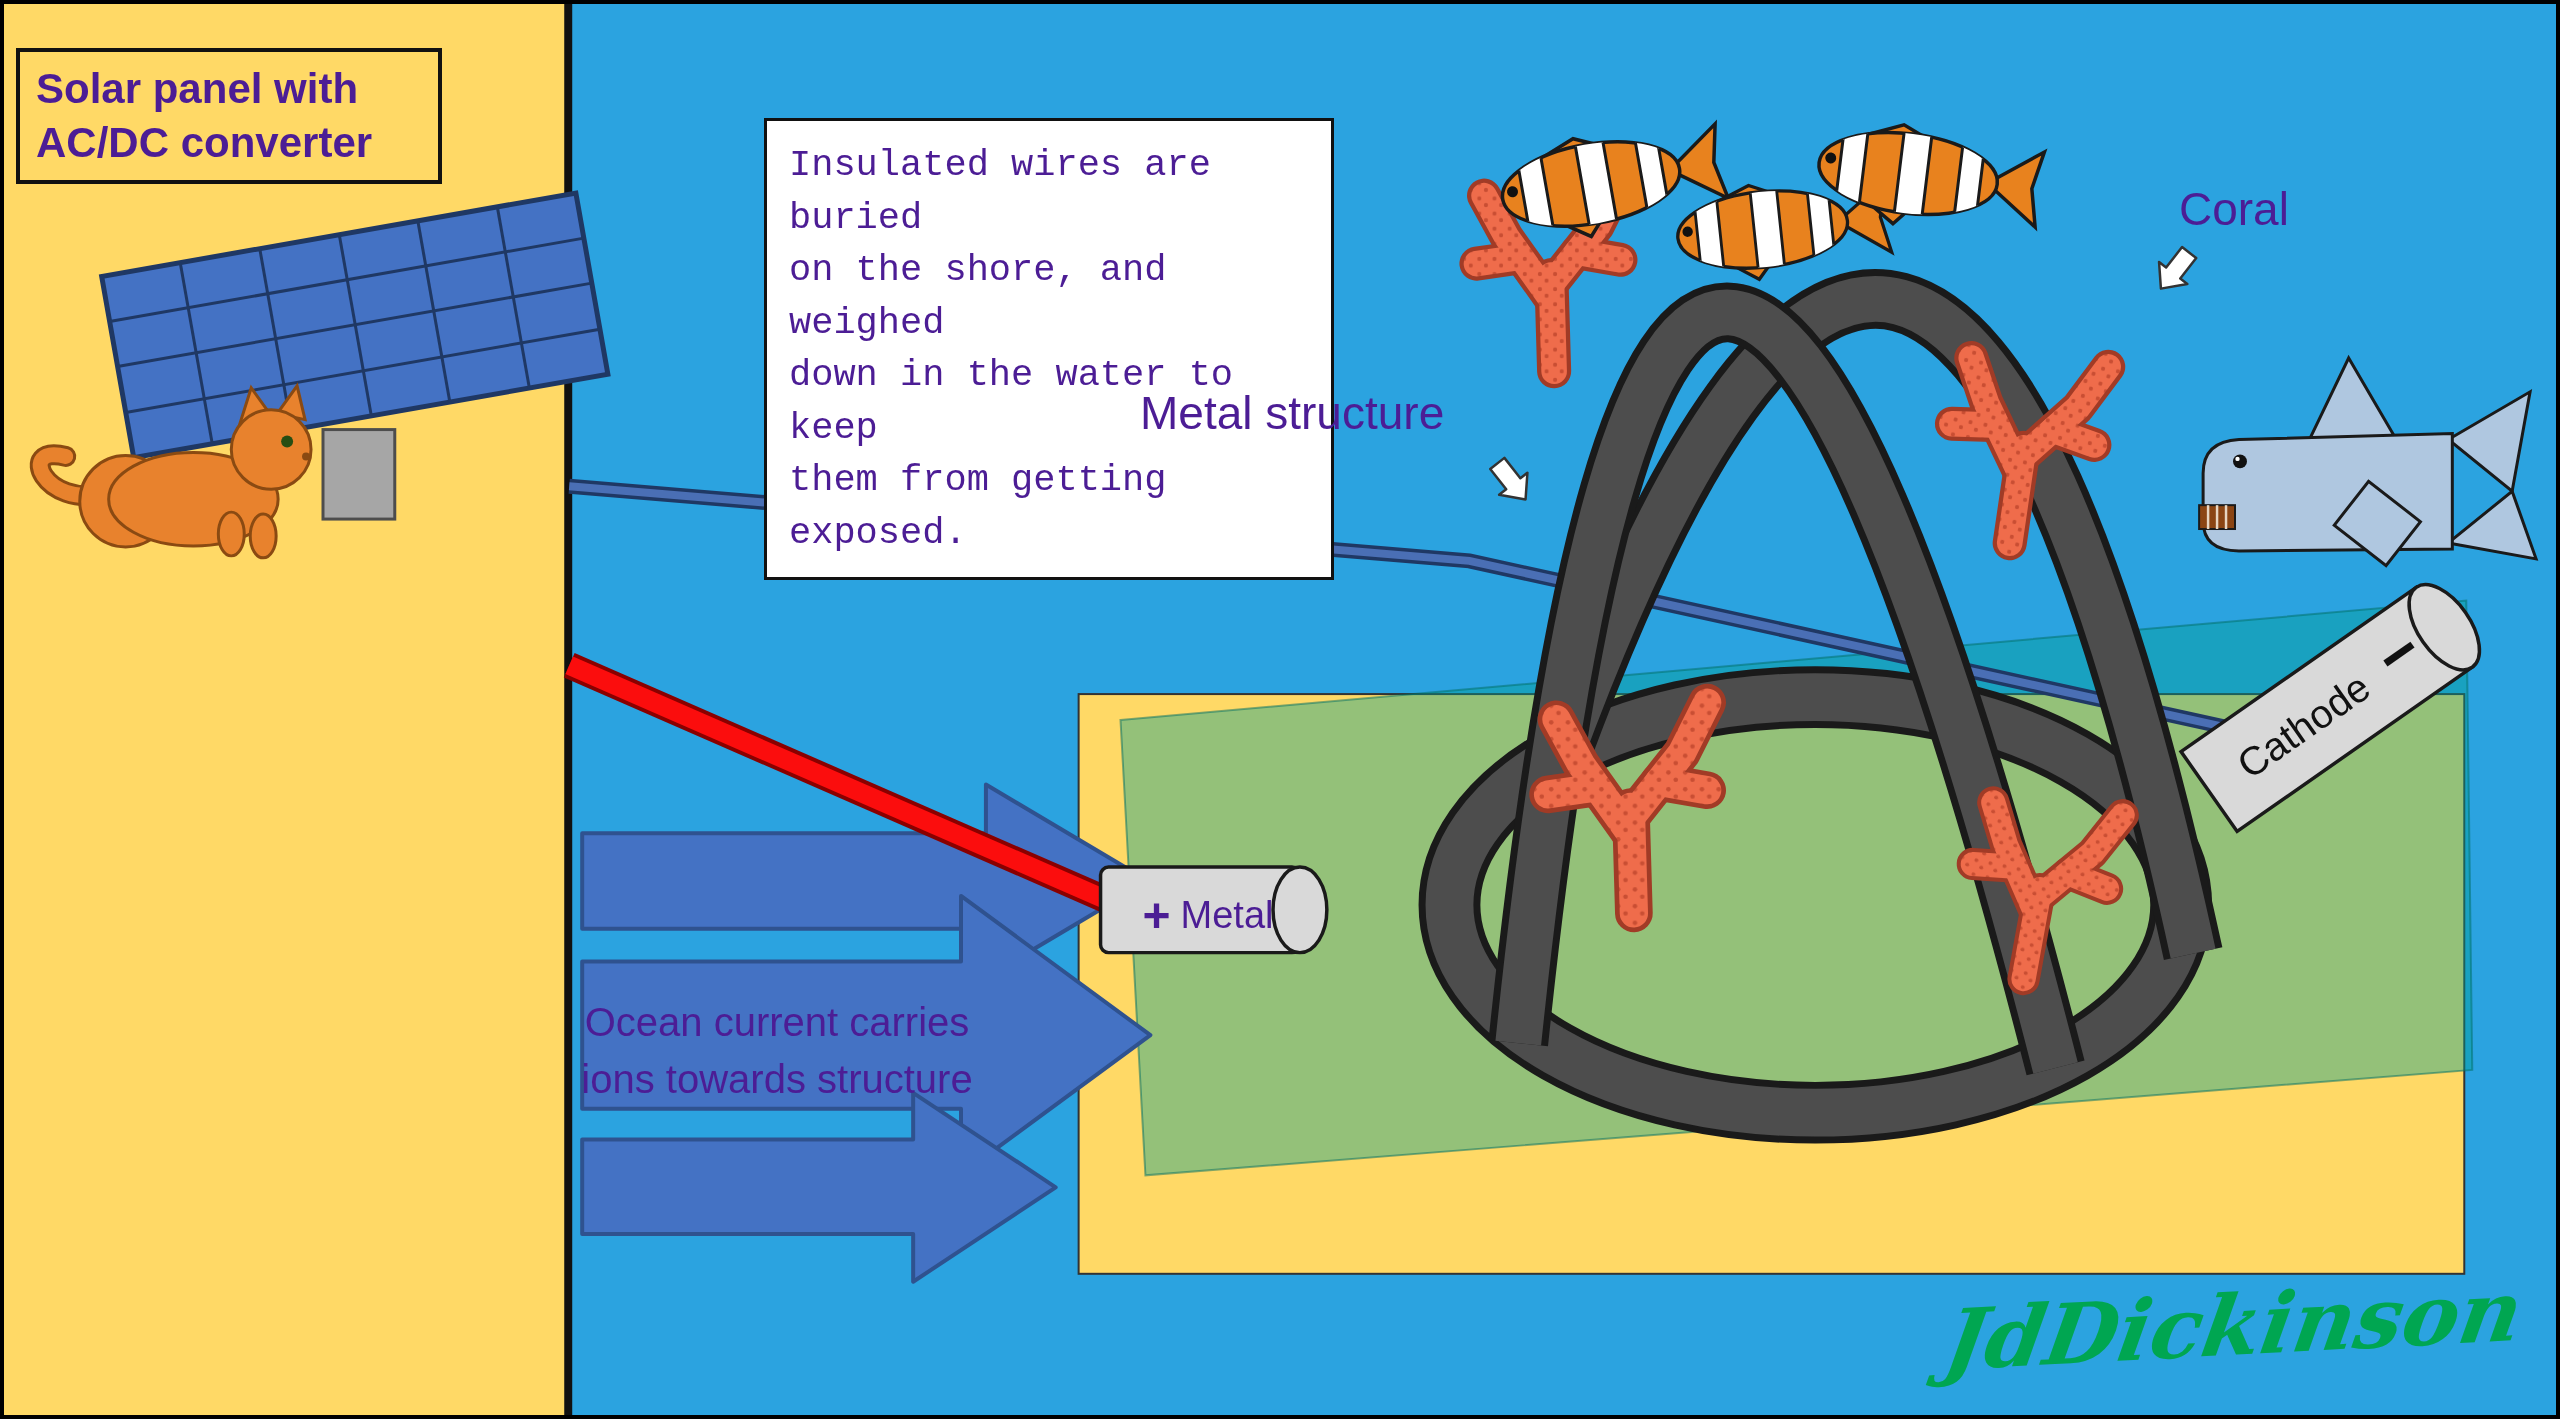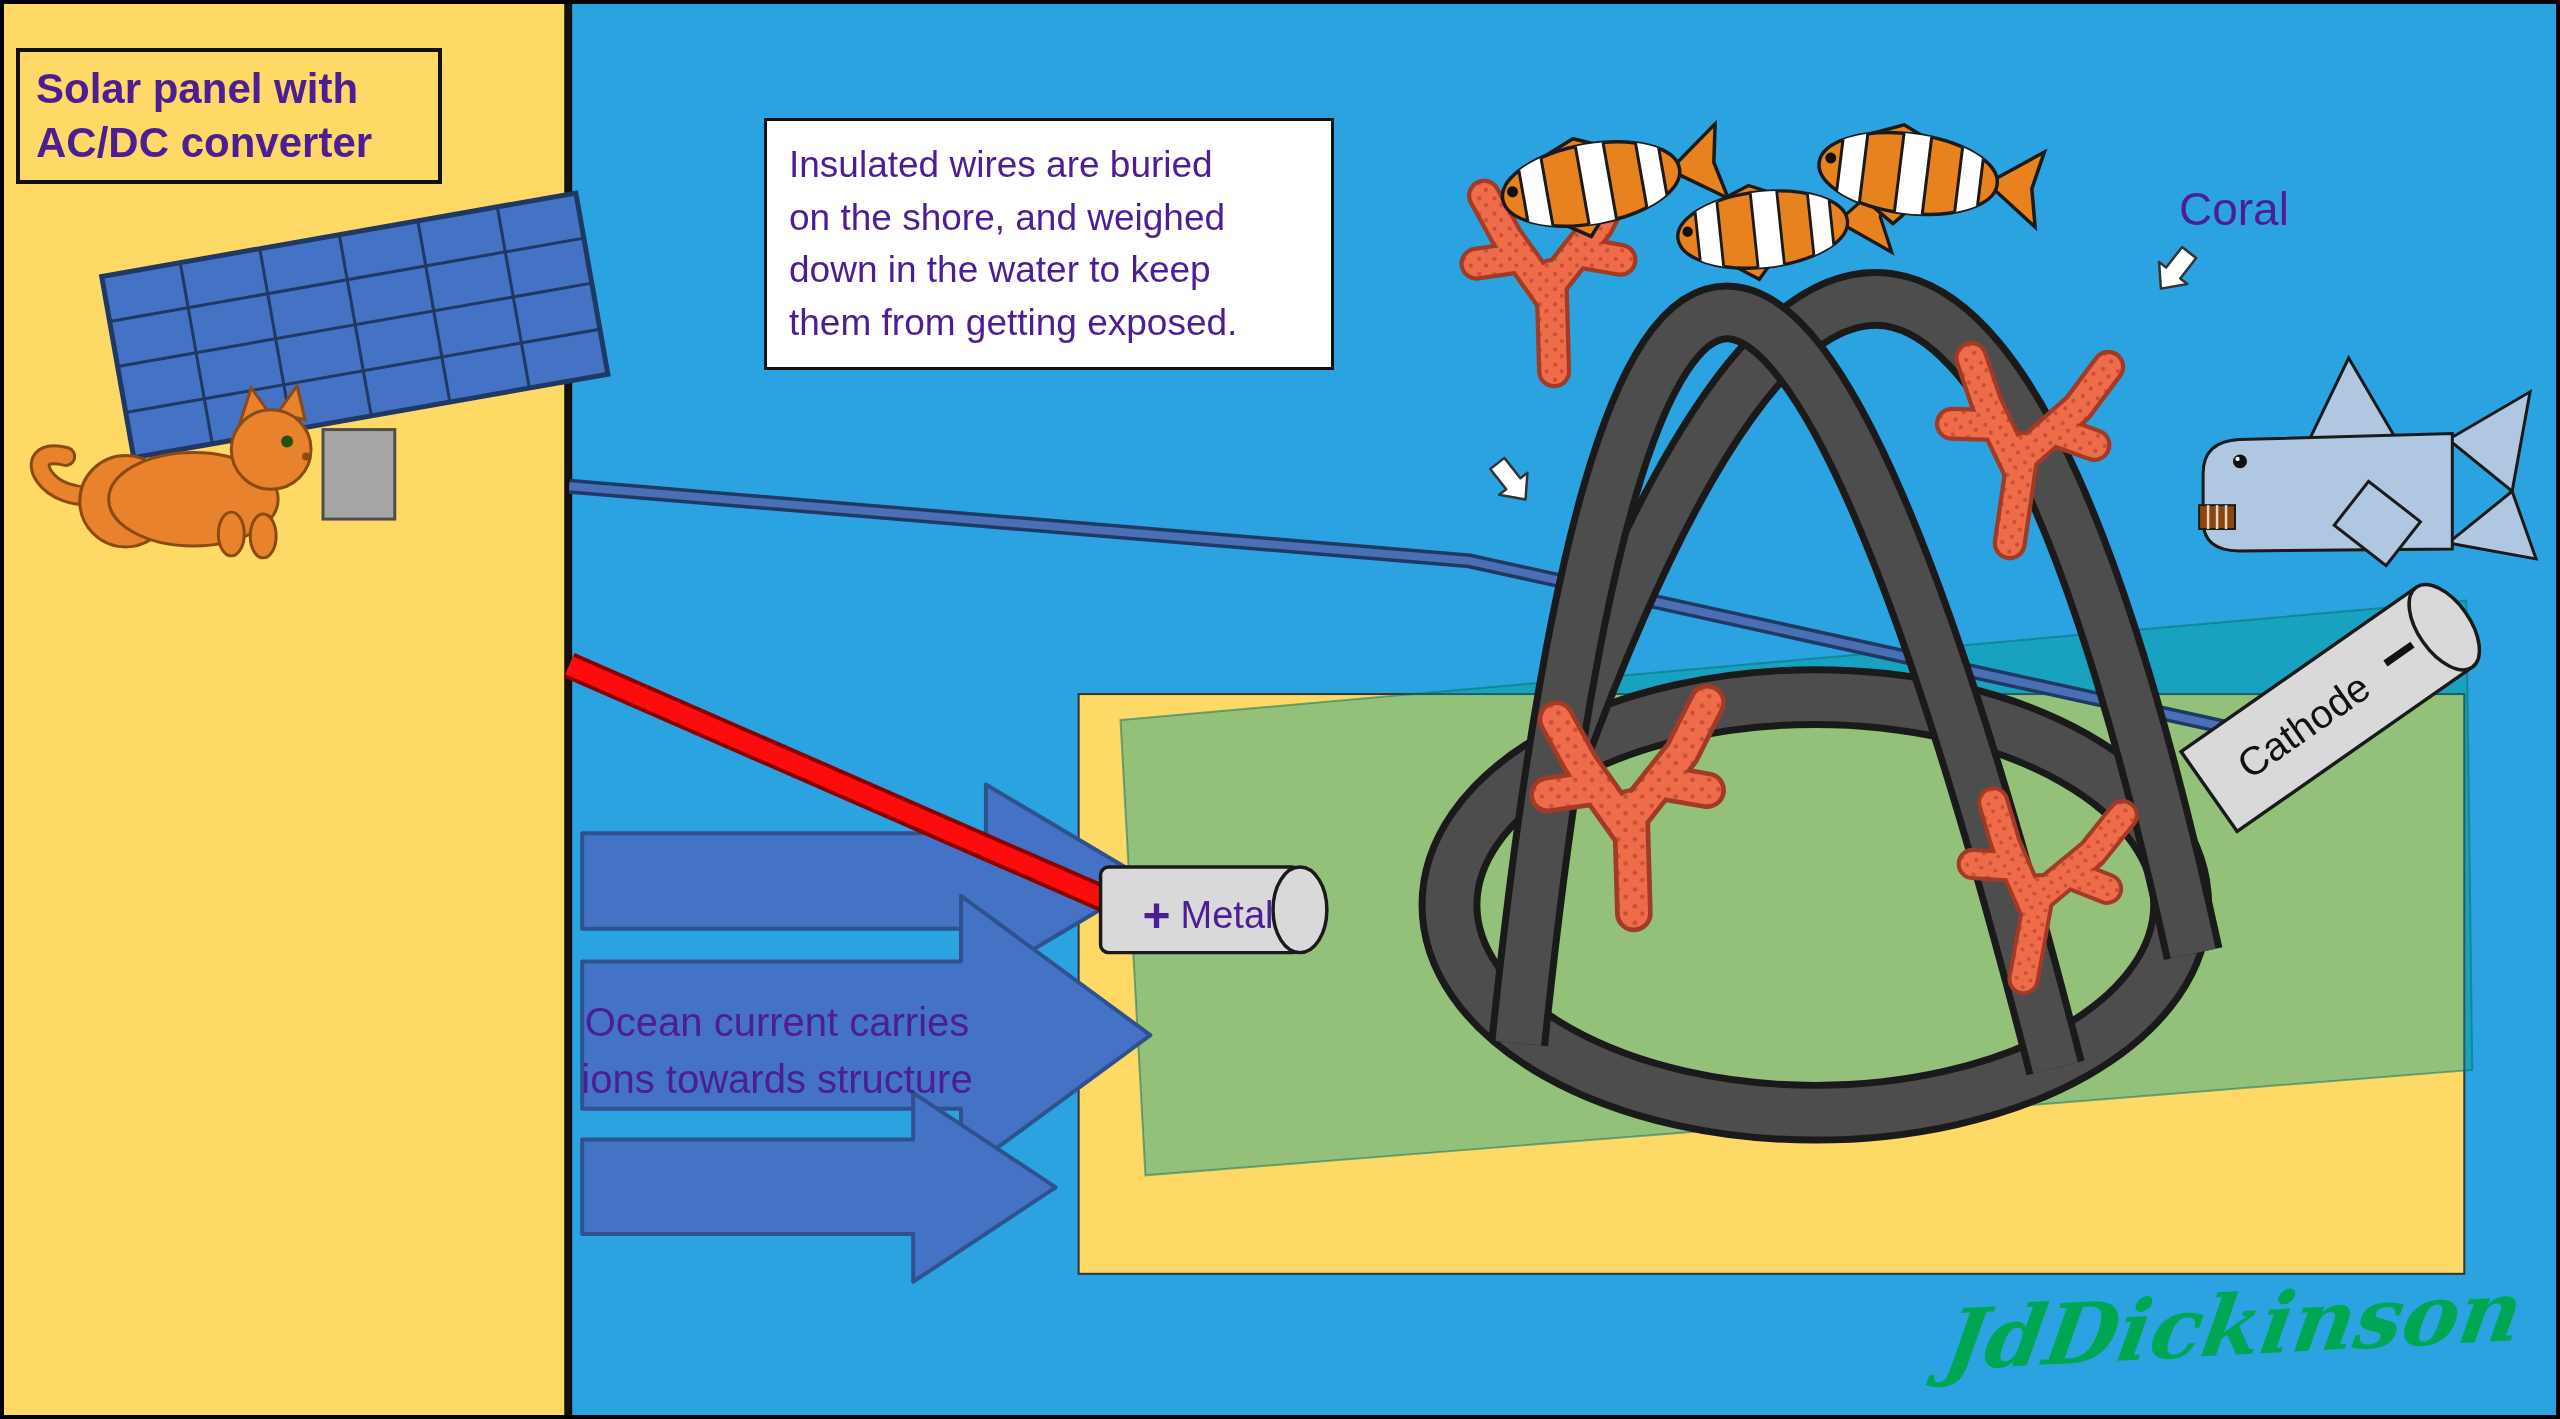--- a/index.html
+++ b/index.html
@@ -12,21 +12,21 @@
   .canvas svg{position:absolute;left:0;top:0;width:100%;height:100%;}
   .lbl{position:absolute;z-index:2;color:#4c1d95;}
   .pre{white-space:pre-line;}
   .solar-label{
     left:12px;top:44px;width:386px;padding:10px 16px;
     border:4px solid #111;font-size:42px;font-weight:bold;line-height:1.28;
     background:transparent;
   }
   .info-box{
     left:760px;top:114px;width:520px;padding:18px 22px;
-    background:#fff;border:3px solid #111;font-size:37px;line-height:1.42;
+    background:#fff;border:3px solid #111;font-size:37px;line-height:1.42;font-family:Liberation Mono, monospace;
   }
   .ms-label{left:1136px;top:382px;font-size:46px;}
   .coral-label{left:2164px;top:178px;font-size:46px;margin-left:11px;}
   .ion-label{left:1692px;top:818px;font-size:70px;}
   .anode-label{
     left:1114px;top:876px;width:180px;height:70px;
     display:flex;align-items:center;justify-content:center;gap:10px;font-size:38px;
   }
   .anode-label .plus{font-size:48px;font-weight:bold;}
   .current-label{
@@ -189,20 +189,21 @@
   <use href="#wArrow" transform="translate(1498,462) rotate(52)"></use>
   <use href="#wArrow" transform="translate(2192,250) rotate(128)"></use>
 </svg>
 
 <div class="lbl pre solar-label">Solar panel with
 AC/DC converter</div>
 <div class="lbl pre info-box">Insulated wires are buried
 on the shore, and weighed
 down in the water to keep
 them from getting exposed.</div>
+<div class="lbl ms-label">Metal structure</div>
 <div class="lbl coral-label">Coral</div>
 <div class="lbl anode-label">
   <span class="plus">+</span>
   <span>Metal</span>
 </div>
 <div class="lbl pre current-label">Ocean current carries
 ions towards structure</div>
 <div class="lbl signature">JdDickinson</div>
 
 </div>

